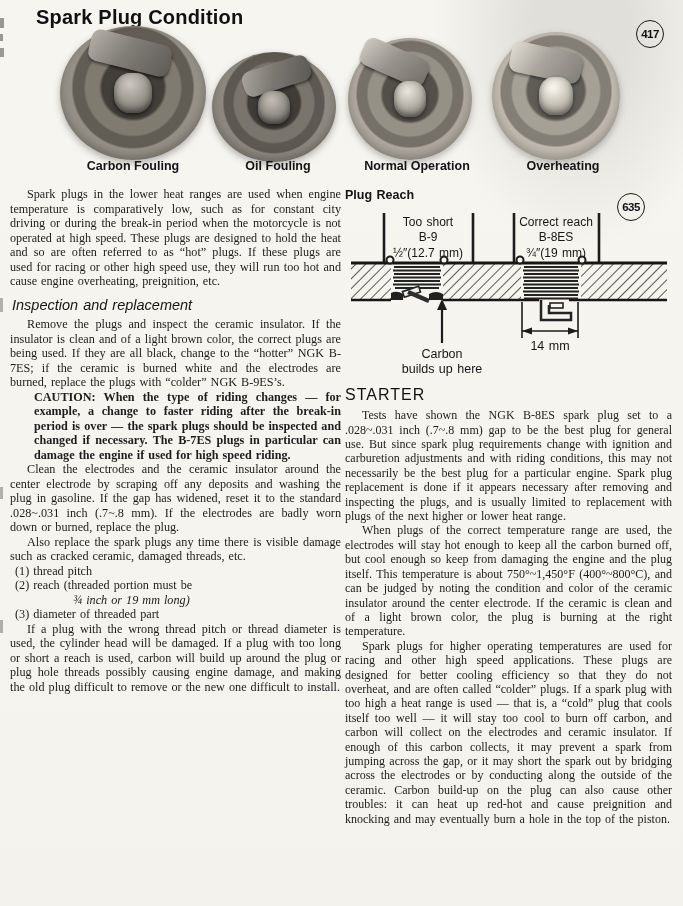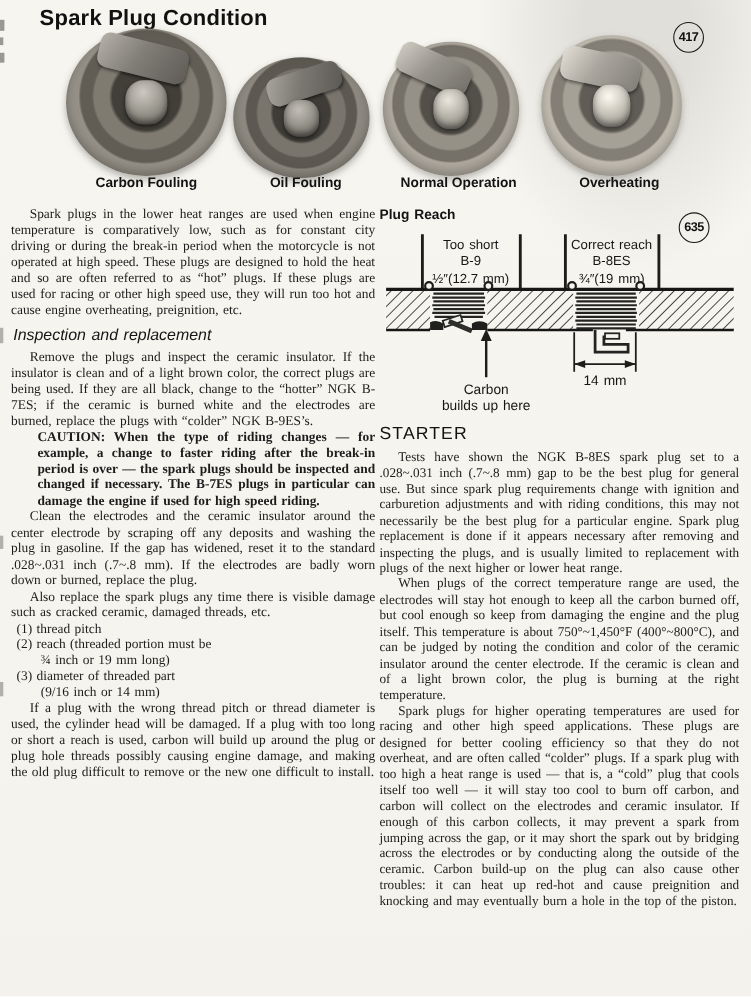--- a/index.html
+++ b/index.html
@@ -41,21 +41,21 @@
   .col{position:absolute; text-align:justify; word-spacing:1px;}
   #left-col{left:10px; top:187px; width:331px; font-size:12.2px; line-height:14.5px;}
   #right-col{left:345px; top:188px; width:327px; font-size:12px; line-height:14.4px;}
   .para{text-indent:17px; margin:0;}
   .para.flush{text-indent:0;margin-left:24px;}
   .para.bold{font-weight:bold; text-align:justify;}
   .note-label{font-weight:bold; margin-right:5px;}
   .section-heading{font-family:"Liberation Sans",sans-serif; font-style:italic;
     font-size:14.5px; margin:9px 0 5px 2px; color:#161616;}
   .list-line{text-indent:0; margin-left:5px;}
-  .list-line.cont{margin-left:27px;}
+  .list-line.cont{margin-left:63px;font-style:italic;}
   .sub-heading{font-family:"Liberation Sans",sans-serif; font-weight:bold; font-size:12.5px;
     margin:0 0 3px 0; color:#131313;}
   .starter-heading{font-family:"Liberation Sans",sans-serif; font-weight:normal; font-size:16px;
     letter-spacing:1px; margin:7px 0 6px 0; color:#121212;}
   .diagram-wrap{margin:2px 0 0 0;}
   svg text{font-family:"Liberation Sans",sans-serif; fill:#161616;}
 </style>
 </head>
 <body>
 
@@ -64,21 +64,21 @@
   <div class="edge-strip"></div>
   <div class="mark" style="left:0;top:18px;width:4px;height:10px"></div>
   <div class="mark" style="left:0;top:34px;width:3px;height:7px"></div>
   <div class="mark" style="left:0;top:48px;width:4px;height:9px"></div>
   <div class="mark" style="left:0;top:298px;width:3px;height:14px;opacity:.4"></div>
   <div class="mark" style="left:0;top:487px;width:3px;height:12px;opacity:.4"></div>
   <div class="mark" style="left:0;top:620px;width:3px;height:13px;opacity:.4"></div>
 
   <div class="page-title">Spark Plug Condition</div>
 
-  <div class="badge" style="left:612px;top:20px">417</div>
+  <div class="badge" style="left:636px;top:20px">417</div>
 
   <div class="photo ph-carbon" style="left:60px;top:26px;width:146px;height:134px">
     <div class="arm" style="left:20%;top:8%;transform:rotate(14deg)"></div>
     <div class="tip"></div>
   </div>
   <div class="photo ph-oil" style="left:212px;top:52px;width:124px;height:110px">
     <div class="arm" style="left:24%;top:10%;transform:rotate(-18deg)"></div>
     <div class="tip"></div>
   </div>
   <div class="photo ph-normal" style="left:348px;top:38px;width:124px;height:122px">
@@ -99,21 +99,20 @@
     <p class="para">Spark plugs in the lower heat ranges are used when engine temperature is comparatively low, such as for constant city driving or during the break-in period when the motorcycle is not operated at high speed.  These plugs are designed to hold the heat and so are often referred to as “hot” plugs.  If these plugs are used for racing or other high speed use, they will run too hot and cause engine overheating, preignition, etc.</p>
     <div class="section-heading">Inspection and replacement</div>
     <p class="para">Remove the plugs and inspect the ceramic insulator. If the insulator is clean and of a light brown color, the correct plugs are being used.  If they are all black, change to the “hotter” NGK B-7ES; if the ceramic is burned white and the electrodes are burned, replace the plugs with “colder” NGK B-9ES’s.</p>
     <p class="para flush bold">CAUTION: When the type of riding changes — for example, a change to faster riding after the break-in period is over — the spark plugs should be inspected and changed if necessary.  The B-7ES plugs in particular can damage the engine if used for high speed riding.</p>
     <p class="para">Clean the electrodes and the ceramic insulator around the center electrode by scraping off any deposits and washing the plug in gasoline.  If the gap has widened, reset it to the standard .028~.031 inch (.7~.8 mm). If the electrodes are badly worn down or burned, replace the plug.</p>
     <p class="para">Also replace the spark plugs any time there is visible damage such as cracked ceramic, damaged threads, etc.</p>
     <div class="list-line">(1) thread pitch</div>
     <div class="list-line">(2) reach (threaded portion must be</div>
     <div class="list-line cont">¾ inch or 19 mm long)</div>
     <div class="list-line">(3) diameter of threaded part</div>
-    <div class="list-line cont">(9/16 inch or 14 mm)</div>
     <p class="para">If a plug with the wrong thread pitch or thread diameter is used, the cylinder head will be damaged. If a plug with too long or short a reach is used, carbon will build up around the plug or plug hole threads possibly causing engine damage, and making the old plug difficult to remove or the new one difficult to install.</p>
   </div>
 
   <div class="col" id="right-col">
     <div class="sub-heading">Plug Reach</div>
 
     <div class="diagram-wrap">
       <svg width="328" height="172" viewBox="0 0 328 172">
         <defs>
           <pattern id="hatch" width="7" height="7" patternTransform="rotate(45)" patternUnits="userSpaceOnUse">

